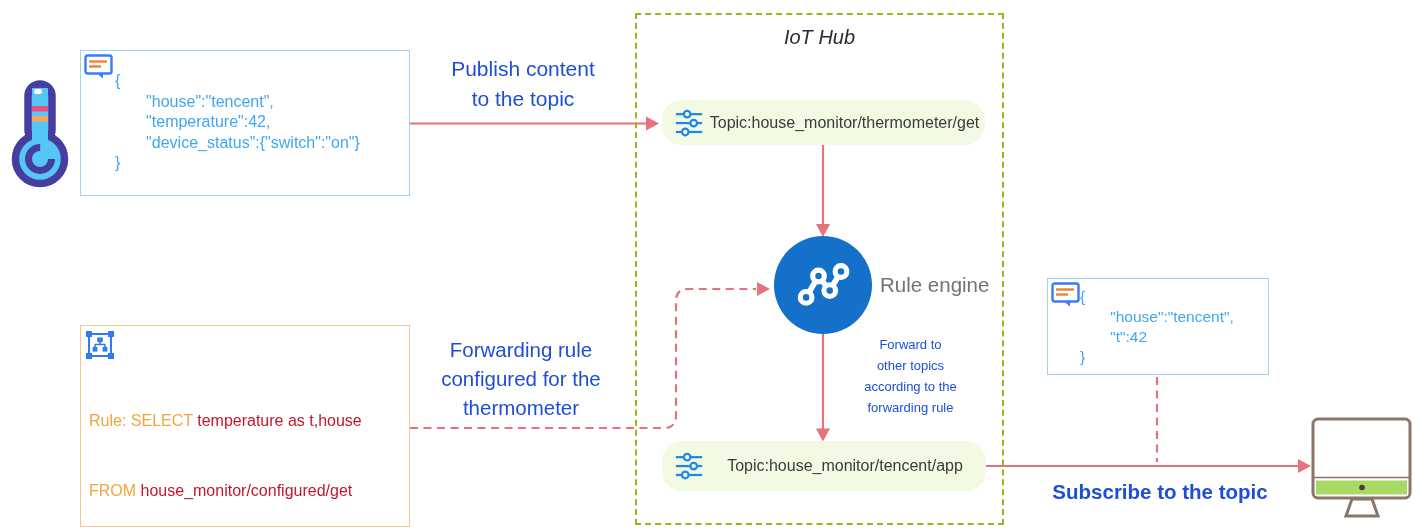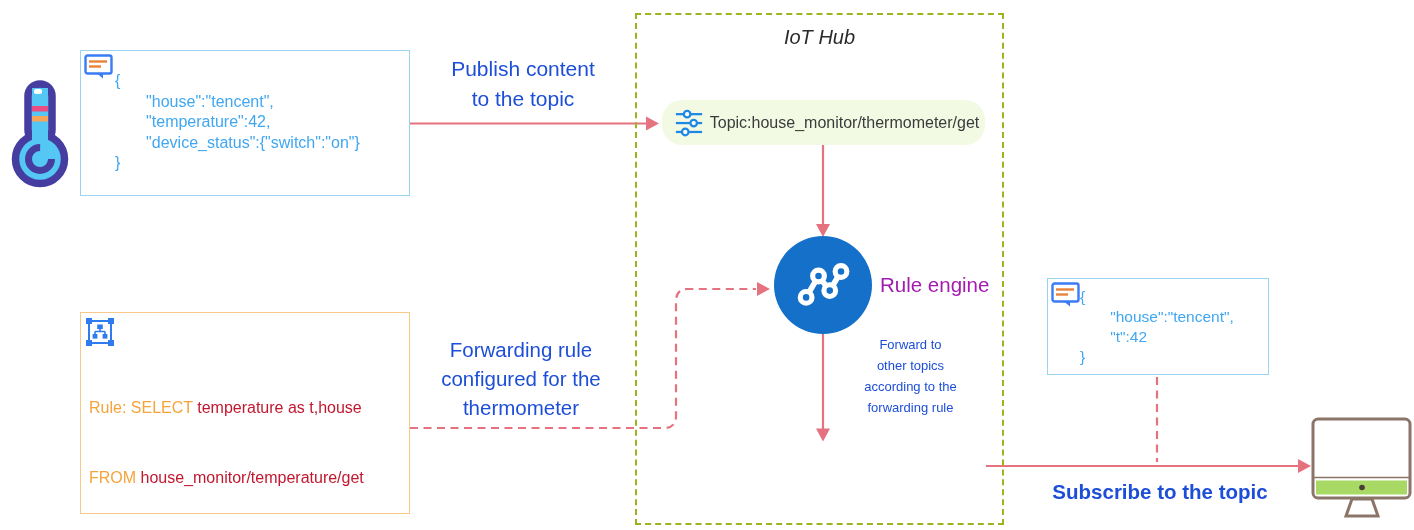--- a/index.html
+++ b/index.html
@@ -39,24 +39,24 @@
          align-items:center;padding-left:12px;}
   .topic1{left:662px;top:100px;width:323px;height:45px;}
   .topic2{left:662px;top:441px;width:324px;height:50px;}
   .sliders{width:30px;height:28px;display:block;flex:0 0 auto;}
   .topic-label{flex:1;text-align:center;color:#3b3b3b;font-size:16px;}
 
   
   .engine{position:absolute;left:774px;top:236px;width:98px;height:98px;border-radius:50%;
           background:#1470C8;display:flex;align-items:center;justify-content:center;}
   .engine svg{width:58px;height:54px;}
-  .engine-label{position:absolute;left:880px;top:273px;color:#a21caf;font-size:20.5px;}
-
-  
-  .rule-box{position:absolute;left:80px;top:312px;width:330px;height:202px;
+  .engine-label{position:absolute;left:880px;top:273px;color:#737373;font-size:20.5px;}
+
+  
+  .rule-box{position:absolute;left:80px;top:325px;width:330px;height:202px;
             border:1.5px solid #F6C98B;background:#fff;}
   .rule-icon{position:absolute;left:4px;top:4px;width:30px;height:30px;display:block;}
   .rule-text{position:absolute;left:8px;top:36px;font-size:16px;line-height:23.4px;white-space:pre;}
   .rule-text .o{color:#F5A43C;}
   .rule-text .r{color:#C2172E;}
 
   
   .monitor{position:absolute;left:1311px;top:417px;width:102px;height:104px;}
 </style>
 </head>
@@ -145,38 +145,51 @@
       </g>
     </svg>
   </div>
   <div class="engine-label">Rule engine</div>
 
   <div class="label forwardto">Forward to
 other topics
 according to the
 forwarding rule</div>
 
+  <div class="topic topic2">
+    <span class="sliders">
+      <svg viewBox="0 0 32 30" xmlns="http://www.w3.org/2000/svg">
+        <line x1="2" y1="5.5" x2="30" y2="5.5" stroke="#1E88E5" stroke-width="2.4"></line>
+        <line x1="2" y1="15" x2="30" y2="15" stroke="#1E88E5" stroke-width="2.4"></line>
+        <line x1="2" y1="24.5" x2="30" y2="24.5" stroke="#1E88E5" stroke-width="2.4"></line>
+        <circle cx="14" cy="5.5" r="3.5" fill="#fff" stroke="#1E88E5" stroke-width="2.4"></circle>
+        <circle cx="21" cy="15" r="3.5" fill="#fff" stroke="#1E88E5" stroke-width="2.4"></circle>
+        <circle cx="12" cy="24.5" r="3.5" fill="#fff" stroke="#1E88E5" stroke-width="2.4"></circle>
+      </svg>
+    </span>
+    <span class="topic-label">Topic:house_monitor/tencent/app</span>
+  </div>
 
   <div class="rule-box">
     <span class="rule-icon">
       <svg viewBox="0 0 30 30" xmlns="http://www.w3.org/2000/svg">
         <rect x="4" y="4" width="22" height="22" fill="#fff" stroke="#2F7BF0" stroke-width="2"></rect>
         <rect x="1" y="1" width="6" height="6" fill="#2F7BF0"></rect>
         <rect x="23" y="1" width="6" height="6" fill="#2F7BF0"></rect>
         <rect x="1" y="23" width="6" height="6" fill="#2F7BF0"></rect>
         <rect x="23" y="23" width="6" height="6" fill="#2F7BF0"></rect>
         <rect x="12.2" y="7.5" width="5.6" height="4.6" fill="#2F7BF0"></rect>
         <path d="M15,12 V14.5 M10,14.5 H20 M10,14.5 V17 M20,14.5 V17" stroke="#2F7BF0" stroke-width="1.6" fill="none"></path>
         <rect x="7.6" y="17" width="4.8" height="4.6" fill="#2F7BF0"></rect>
         <rect x="17.6" y="17" width="4.8" height="4.6" fill="#2F7BF0"></rect>
       </svg>
     </span>
     <div class="rule-text">
       <div class="rline"><span class="o">Rule: SELECT </span><span class="r">temperature as t,house</span></div>
-      <div class="rline"><span class="o">FROM </span><span class="r">house_monitor/temperature/get</span></div>
+      <div class="rline"><span class="o">FROM </span><span class="r">house_monitor/configured/get</span></div>
       
       
       
     </div>
   </div>
 
   <div class="label fwdrule">Forwarding rule
 configured for the
 thermometer</div>
 

